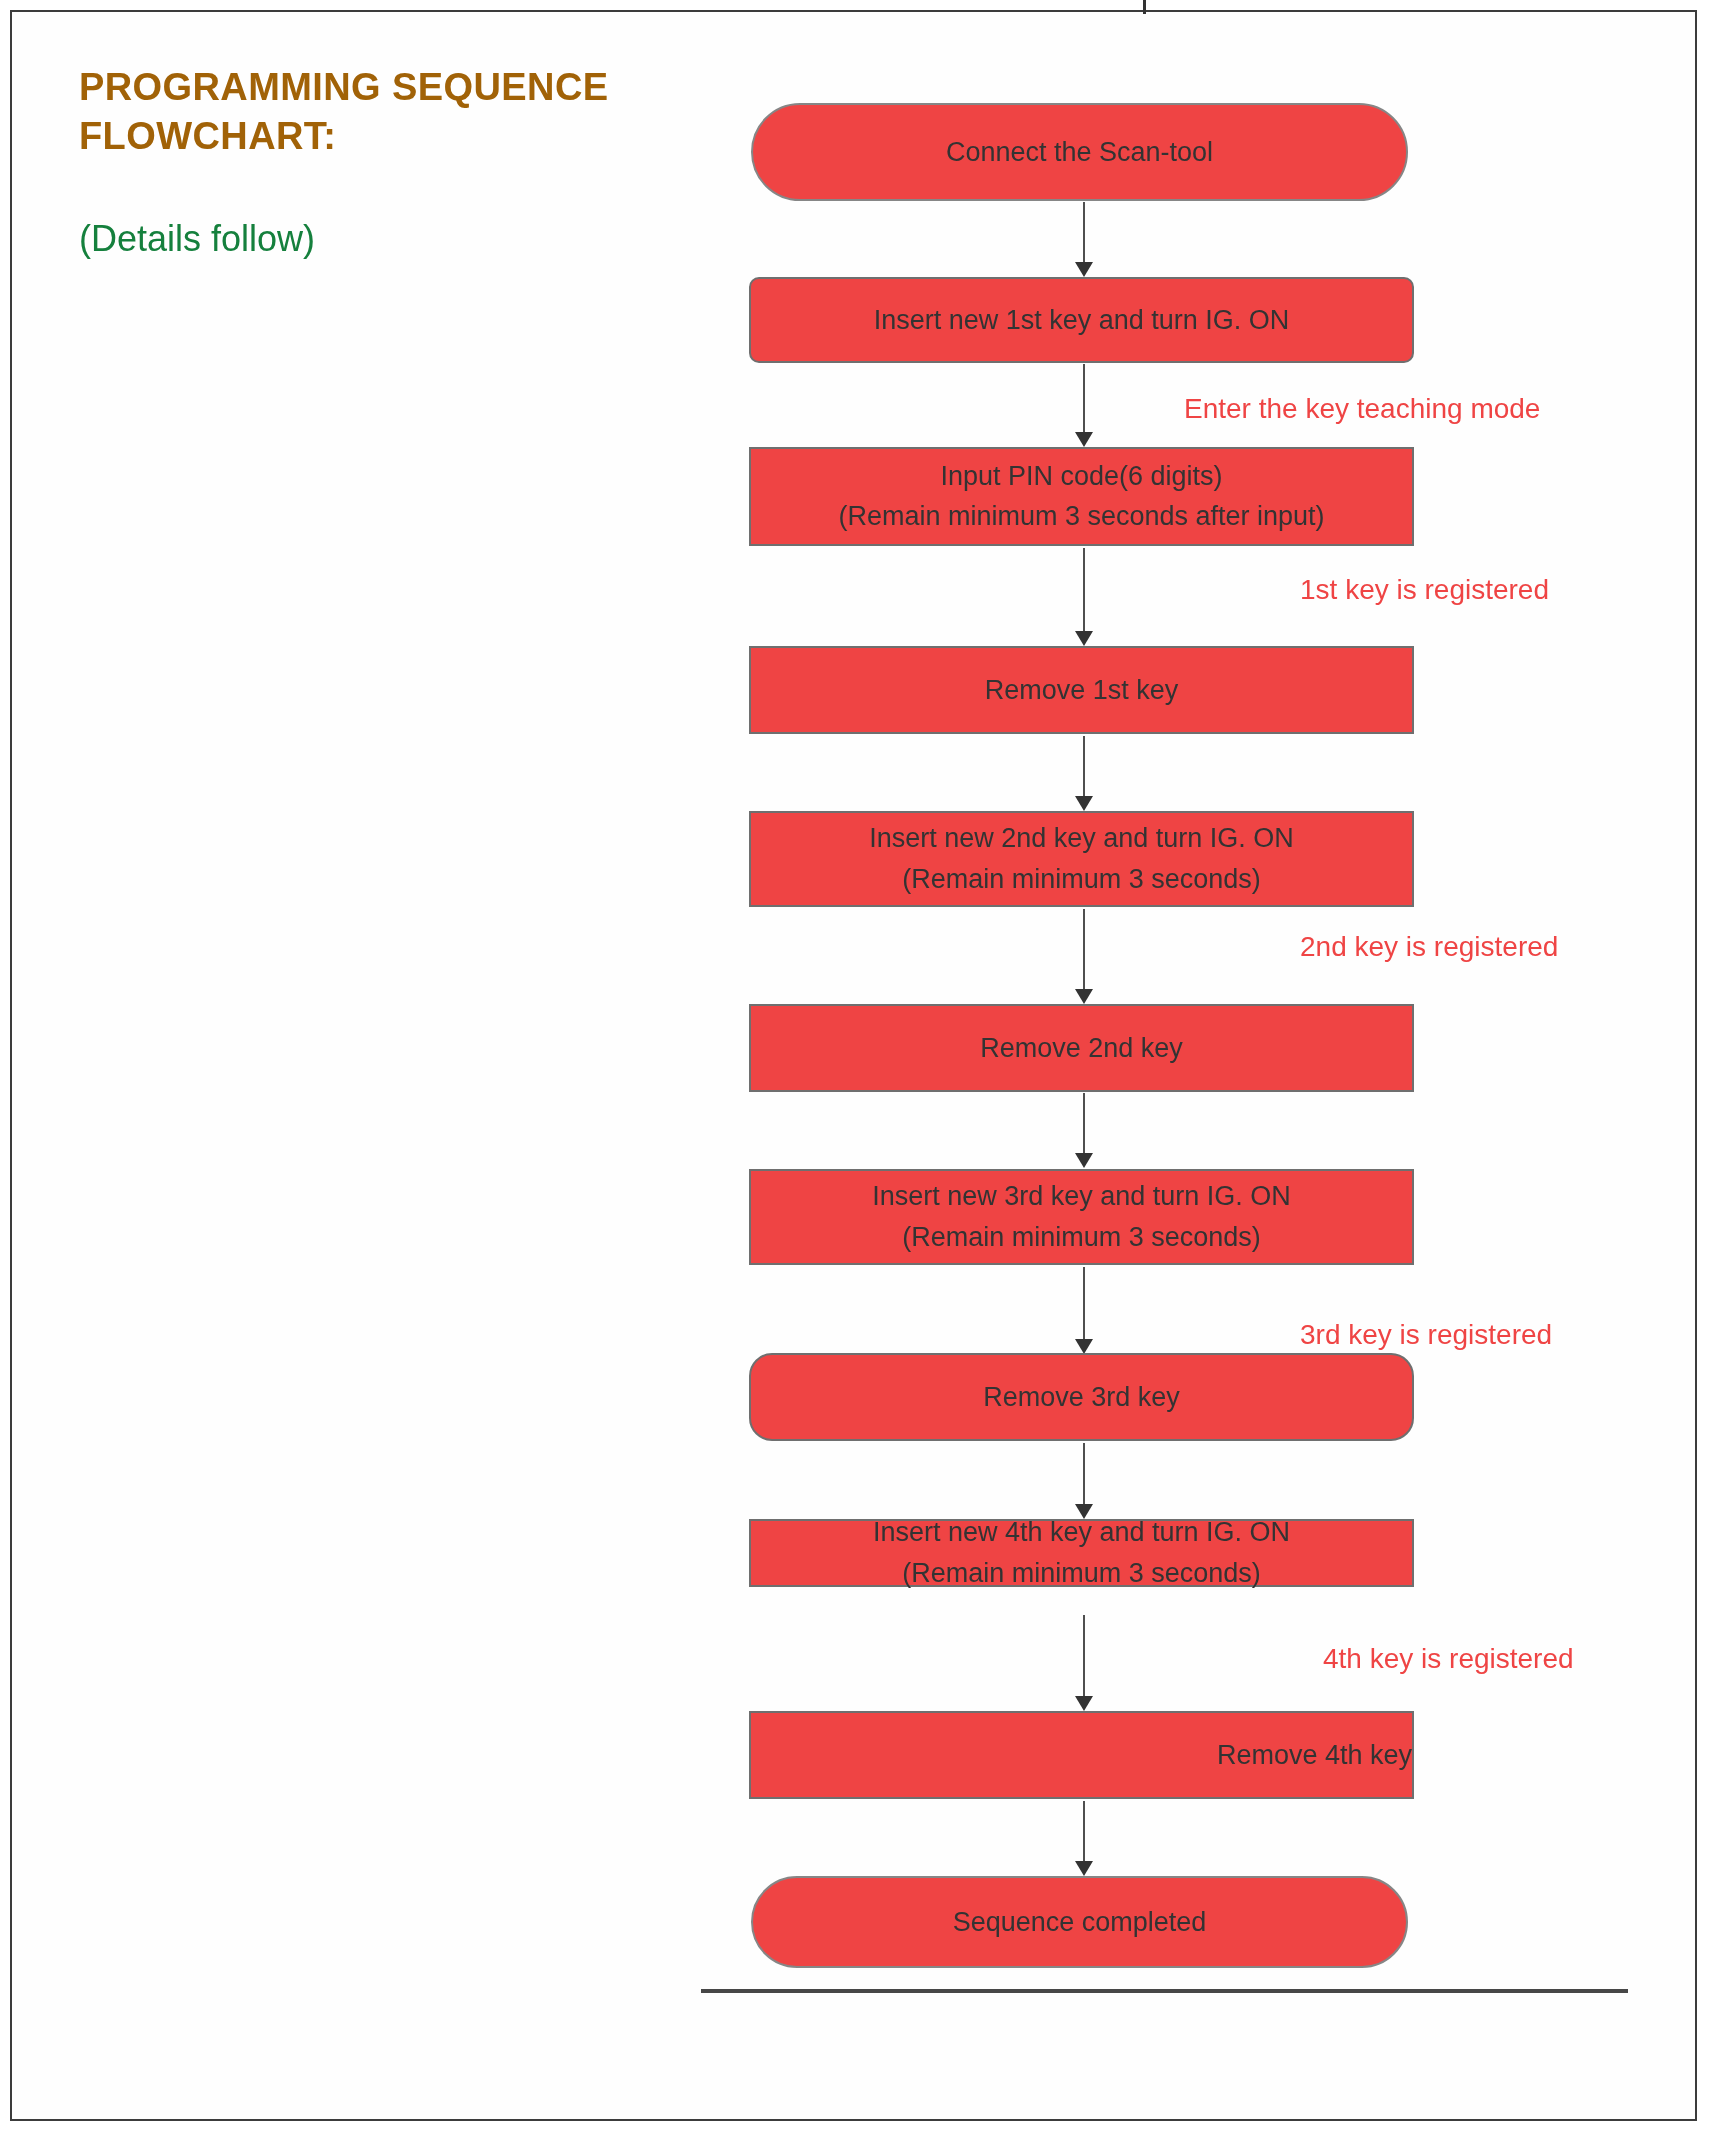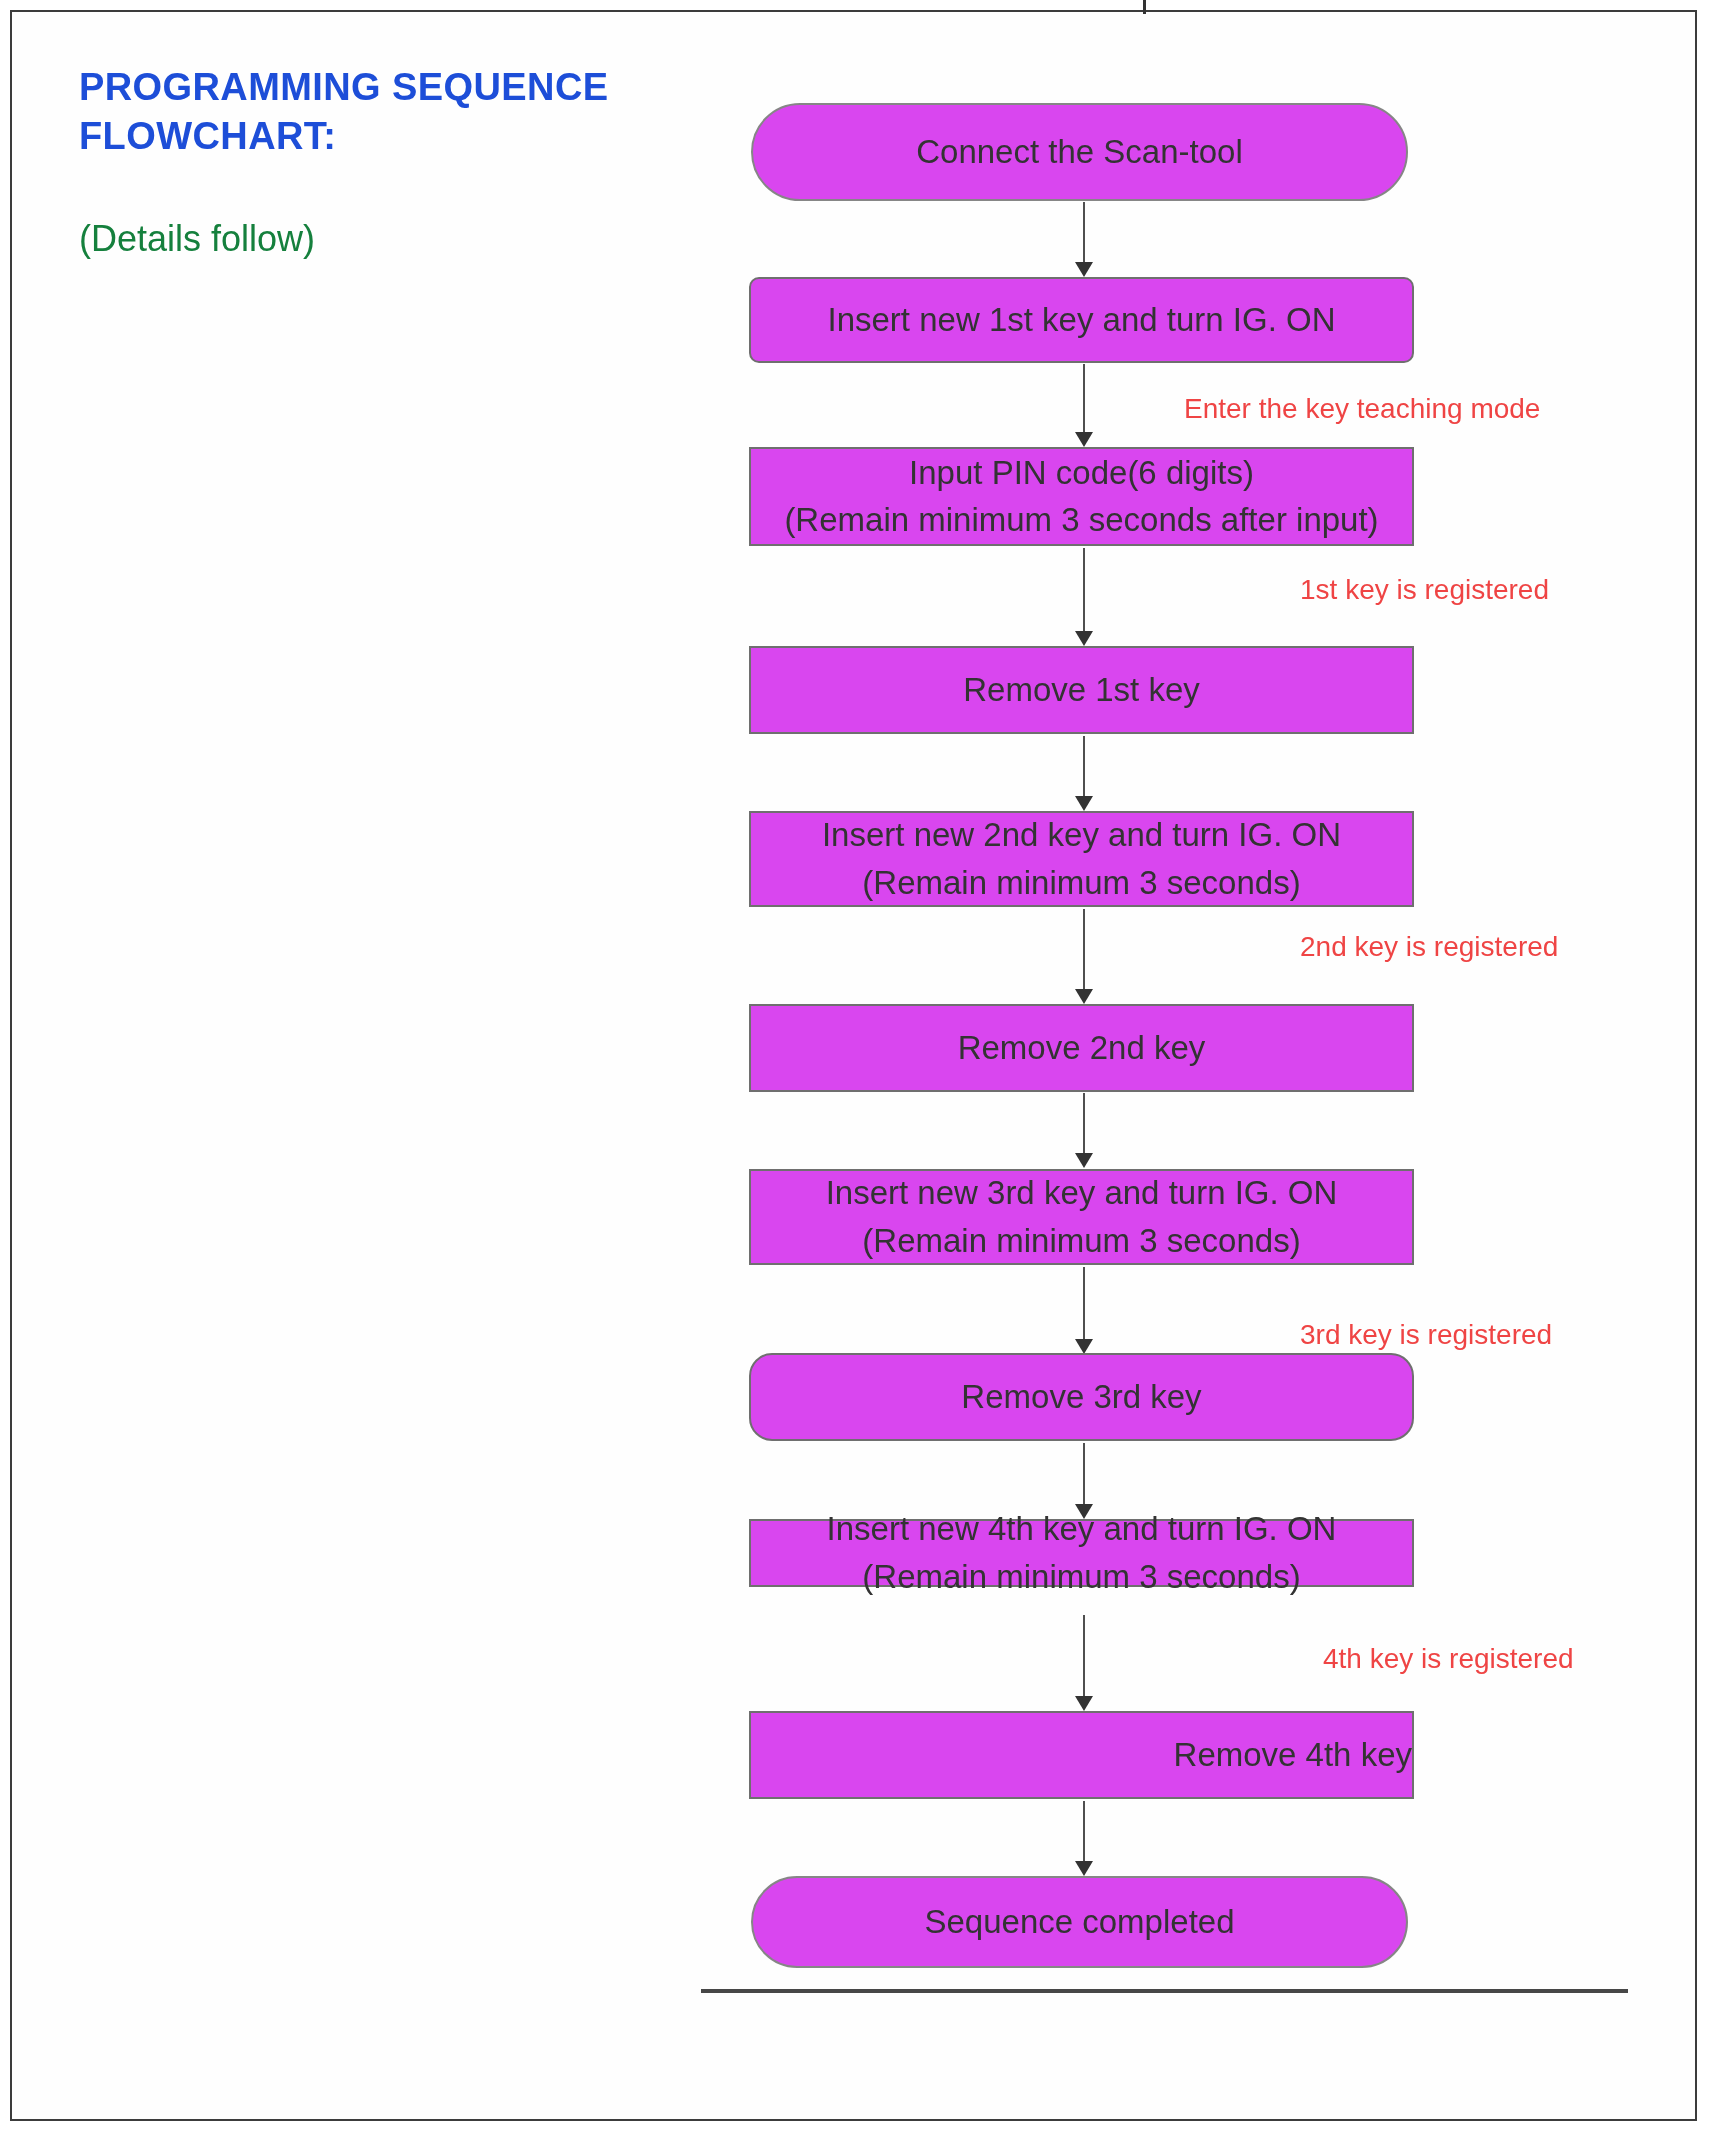--- a/index.html
+++ b/index.html
@@ -14,31 +14,31 @@
     position:absolute;left:10.4px;top:10.4px;width:1687px;height:2111px;
     border:2.4px solid #3c3c3c;box-sizing:border-box;background:#fefefe;
   }
   .top-tick{
     position:absolute;left:1143px;top:0;width:3.2px;height:14.4px;background:#333;
   }
   
   .title-block{position:absolute;left:79px;top:63px;width:609px;}
   .title-block h1{
     margin:0;font-size:38px;line-height:1.28;font-weight:bold;
-    color:#1d4ed8;letter-spacing:0.4px;
+    color:#a16207;letter-spacing:0.4px;
   }
   .title-block p{
     margin:0;margin-top:58px;font-size:36px;font-weight:normal;color:#15803d;
   }
   
   .node{
     position:absolute;left:749px;width:665px;box-sizing:border-box;
-    background:#d946ef;border:2.4px solid #6f6f6f;
+    background:#ef4444;border:2.4px solid #6f6f6f;
     display:flex;flex-direction:column;justify-content:center;align-items:center;
-    gap:9.6px;font-size:33px;color:#333;text-align:center;
+    gap:9.6px;font-size:27px;color:#333;text-align:center;
   }
   .node.rounded{
     left:751px;width:657px;border-radius:50px;border-color:#868686;
   }
   #n1{top:103px;height:98px;}
   #n2{top:277px;height:86px;border-radius:10px;}
   #n3{top:447px;height:99px;}
   #n4{top:646px;height:88px;}
   #n5{top:811px;height:96px;}
   #n6{top:1004px;height:88px;}

